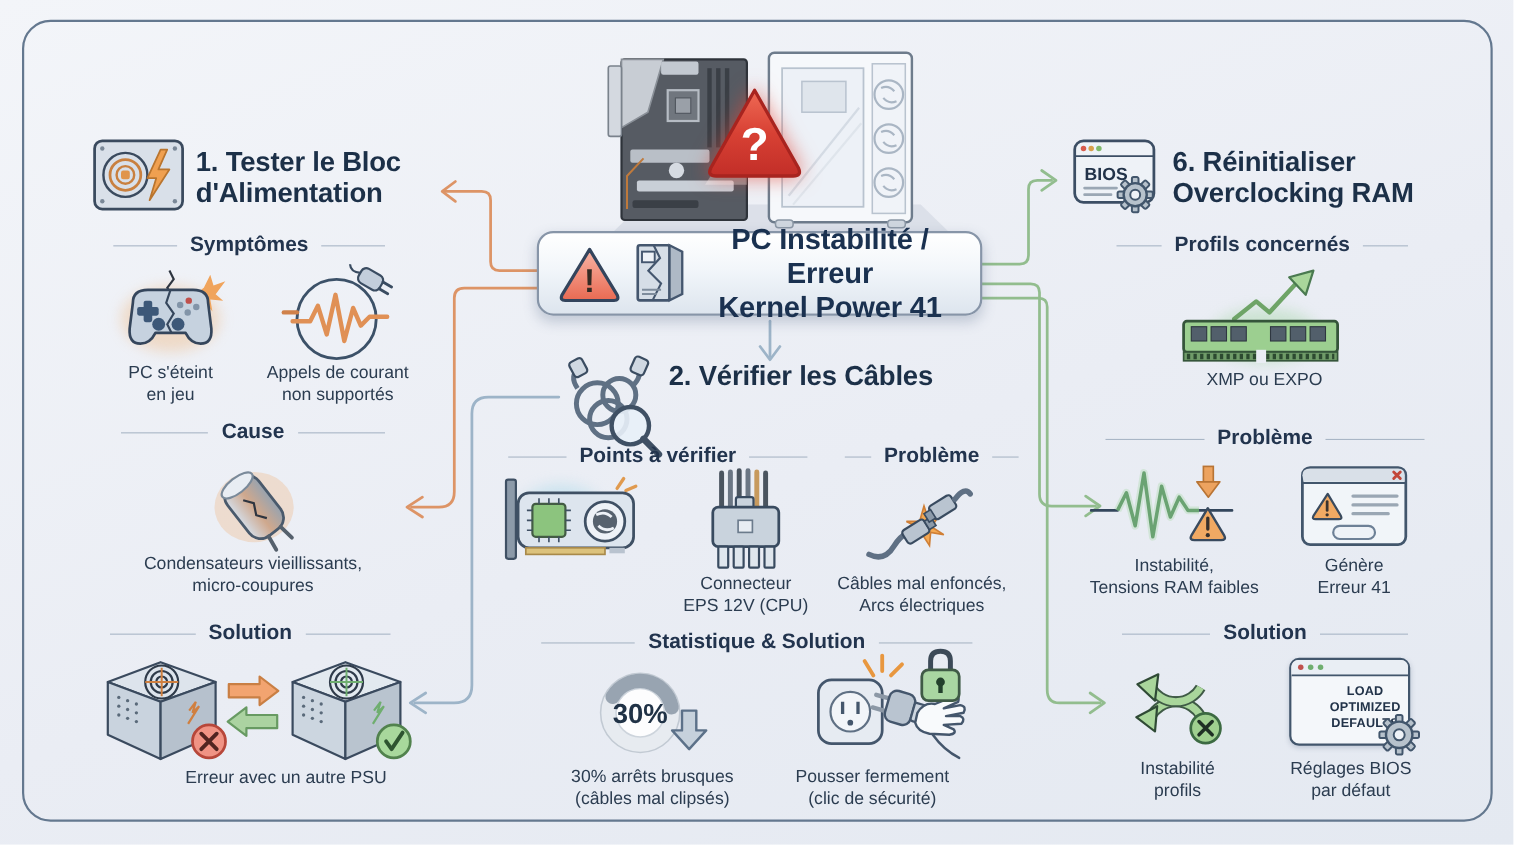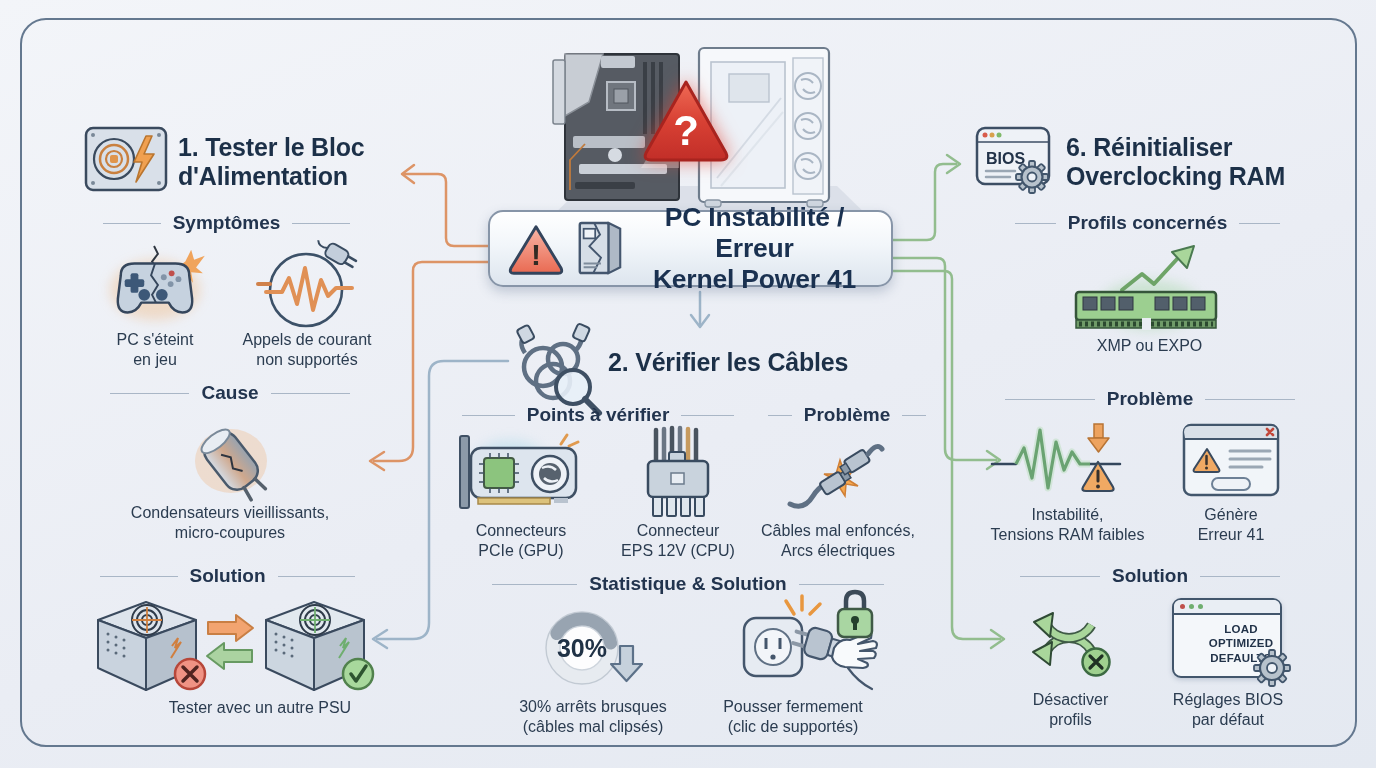--- a/index.html
+++ b/index.html
@@ -275,35 +275,35 @@
           <circle cx="34" cy="54" r="1.5"></circle>
           <circle cx="18" cy="56" r="1.5"></circle>
           <circle cx="26" cy="59" r="1.5"></circle>
           <circle cx="34" cy="62" r="1.5"></circle>
         </g>
       <polyline points="82,52 88,44 85,54 91,48 81,64" fill="none" stroke="#6fae6f" stroke-width="2"></polyline>
       <circle cx="100" cy="80" r="15" fill="#a8d89c" stroke="#51824d" stroke-width="2.5"></circle>
       <polyline points="93,80 98,87 108,72" fill="none" stroke="#2e5430" stroke-width="3.5" stroke-linecap="round" stroke-linejoin="round"></polyline>
     </g>
   </svg>
-  <div class="lbl" style="left:110px;top:698px;width:300px">Tester avec un autre PSU</div>
+  <div class="lbl" style="left:110px;top:698px;width:300px">Erreur avec un autre PSU</div>
 
   <svg class="abs" style="left:505px;top:325px" width="100" height="92" viewBox="0 0 100 92">
     <g fill="none" stroke="#5f7084" stroke-width="4.5">
       <circle cx="38" cy="42" r="19"></circle>
         <circle cx="58" cy="34" r="15"></circle>
         <circle cx="48" cy="56" r="17"></circle>
       <path d="M20,28 Q12,16 22,10 M70,26 Q80,16 74,8"></path>
     </g>
     <rect x="14" y="2" width="13" height="15" rx="3" transform="rotate(-28 20 9)" fill="#cfd8e2" stroke="#3a4c61" stroke-width="2"></rect>
     <rect x="70" y="0" width="13" height="15" rx="3" transform="rotate(24 76 7)" fill="#cfd8e2" stroke="#3a4c61" stroke-width="2"></rect>
     <circle cx="68" cy="62" r="17" fill="rgba(232,240,248,.9)" stroke="#3f5064" stroke-width="4"></circle>
     <path d="M80,74 L94,88" stroke="#3f5064" stroke-width="6" stroke-linecap="round"></path>
   </svg>
-  <div class="abs sec-title" style="left:608px;top:348px;width:280px">2. Vérifier les Câbles</div>
+  <div class="abs sec-title" style="left:608px;top:328px;width:280px">2. Vérifier les Câbles</div>
 
   <div class="hdr" style="left:462px;top:404px;width:272px">
     <span class="ln"></span>
       <span>Points à vérifier</span>
       <span class="ln"></span>
   </div>
   <div class="hdr" style="left:768px;top:404px;width:158px">
     <span class="ln"></span>
       <span>Problème</span>
       <span class="ln"></span>
@@ -350,22 +350,20 @@
     <g transform="rotate(-32 45 49)">
       <rect x="33" y="42" width="23" height="14" rx="3" fill="#b9c4d0" stroke="#394b60" stroke-width="2"></rect>
       <rect x="56" y="45" width="7" height="9" fill="#8c9aa9" stroke="#394b60" stroke-width="1.5"></rect>
     </g>
     <g transform="rotate(-32 66 29)">
       <rect x="58" y="22" width="23" height="14" rx="3" fill="#b9c4d0" stroke="#394b60" stroke-width="2"></rect>
       <rect x="52" y="25" width="7" height="9" fill="#8c9aa9" stroke="#394b60" stroke-width="1.5"></rect>
     </g>
     <path d="M80,20 Q89,8 94,15" fill="none" stroke="#5f7084" stroke-width="5" stroke-linecap="round"></path>
   </svg>
-  <div class="lbl" style="left:446px;top:521px;width:150px">Connecteurs
-PCIe (GPU)</div>
   <div class="lbl" style="left:602px;top:521px;width:152px">Connecteur
 EPS 12V (CPU)</div>
   <div class="lbl" style="left:752px;top:521px;width:172px">Câbles mal enfoncés,
 Arcs électriques</div>
 
   <div class="hdr" style="left:492px;top:573px;width:392px">
     <span class="ln"></span>
       <span>Statistique &amp; Solution</span>
       <span class="ln"></span>
   </div>
@@ -392,21 +390,21 @@
     <path d="M104,60 Q110,50 120,52 L137,45 Q143,44 141,50 L128,56 L143,53 Q149,54 146,60 L130,63 L143,63 Q148,65 144,70 L128,71 L137,75 Q140,79 133,80 L115,79 Q104,77 102,69 Z" fill="#f8fafc" stroke="#44566c" stroke-width="2.2" stroke-linejoin="round"></path>
     <path d="M118,80 Q128,94 142,101" fill="none" stroke="#44566c" stroke-width="2.2" stroke-linecap="round"></path>
     <path d="M116,22 V13 Q116,4 125,4 Q134,4 134,13 V22" fill="none" stroke="#3c4a58" stroke-width="4.5"></path>
     <rect x="108" y="21" width="34" height="28" rx="6" fill="#a9d6a2" stroke="#3f5a46" stroke-width="2.5"></rect>
     <circle cx="125" cy="32" r="4" fill="#23402c"></circle>
       <rect x="123" y="33" width="4" height="9" fill="#23402c"></rect>
   </svg>
   <div class="lbl" style="left:488px;top:697px;width:210px">30% arrêts brusques
 (câbles mal clipsés)</div>
   <div class="lbl" style="left:698px;top:697px;width:190px">Pousser fermement
-(clic de supportés)</div>
+(clic de sécurité)</div>
 
   <svg class="abs" style="left:975px;top:126px" width="82" height="72" viewBox="0 0 82 72">
     <rect x="2" y="2" width="72" height="56" rx="8" fill="#eef2f7" stroke="#3c4e64" stroke-width="2.5"></rect>
     <path d="M2,16 H74" stroke="#3c4e64" stroke-width="1.6"></path>
     <circle cx="10" cy="9" r="2.5" fill="#d85c4c"></circle>
       <circle cx="17" cy="9" r="2.5" fill="#d8a04c"></circle>
       <circle cx="24" cy="9" r="2.5" fill="#7fb96a"></circle>
     <text x="11" y="38" font-size="16" font-weight="bold" fill="#223349">BIOS</text>
     <path d="M11,45 H40 M11,51 H35" stroke="#9aa7b4" stroke-width="2.5" stroke-linecap="round"></path>
     <g transform="translate(57,51)">
@@ -521,17 +519,17 @@
             <rect x="-3" y="-18" width="6" height="8" rx="1.5" transform="rotate(225)"></rect>
           <rect x="-3" y="-18" width="6" height="8" rx="1.5" transform="rotate(270)"></rect>
             <rect x="-3" y="-18" width="6" height="8" rx="1.5" transform="rotate(315)"></rect>
         </g>
         <circle r="12" fill="#b7c2cc" stroke="#42566c" stroke-width="2.2"></circle>
         <circle r="5" fill="#eef2f7" stroke="#42566c" stroke-width="1.8"></circle>
       </g>
     </svg>
   </div>
 
-  <div class="lbl" style="left:1018px;top:690px;width:105px">Désactiver
+  <div class="lbl" style="left:1018px;top:690px;width:105px">Instabilité
 profils</div>
   <div class="lbl" style="left:1152px;top:690px;width:152px">Réglages BIOS
 par défaut</div>
 </div>
 
 </body></html>

